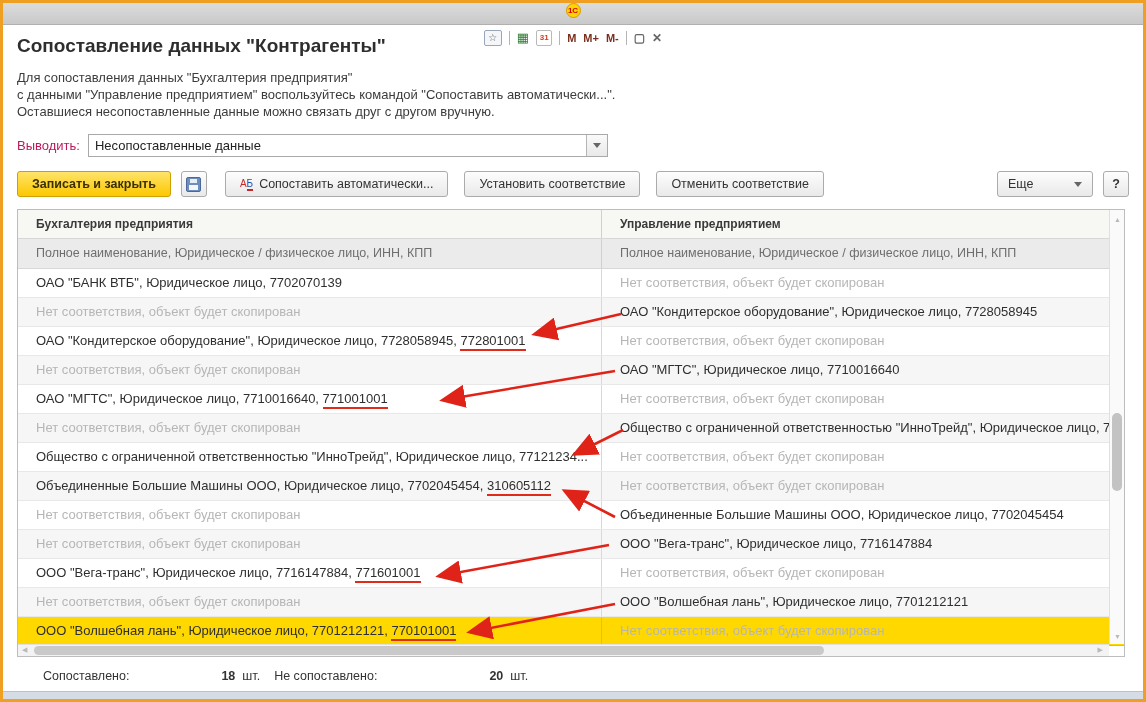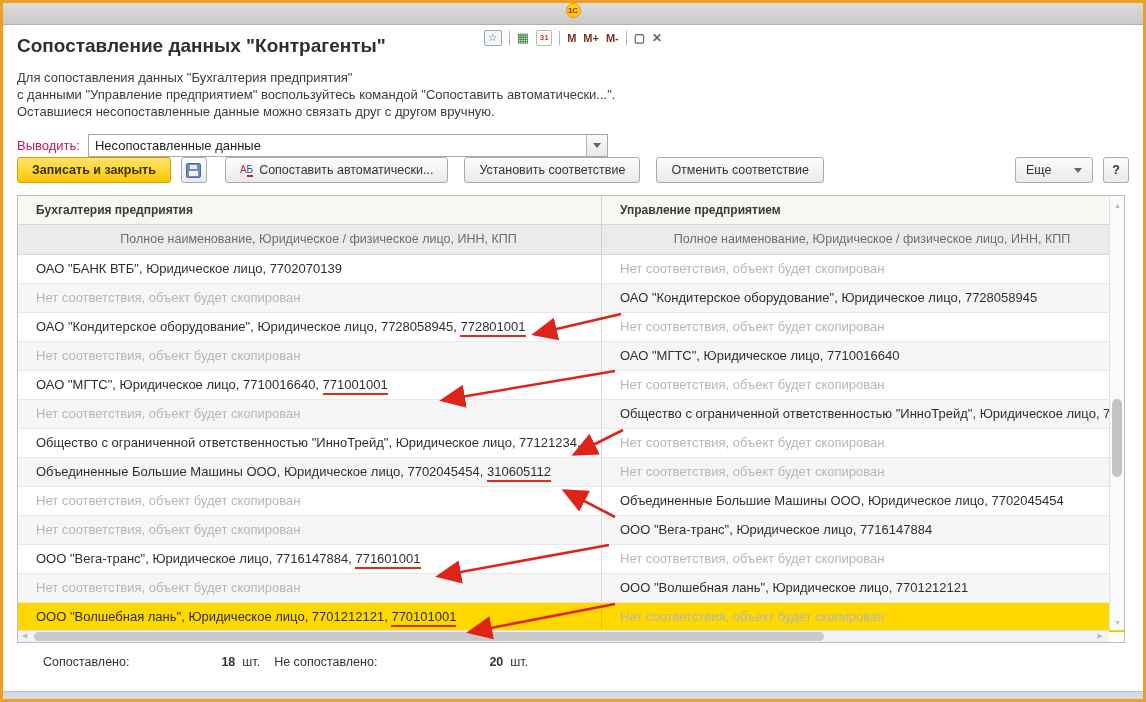--- a/index.html
+++ b/index.html
@@ -42,45 +42,45 @@
   .filter-row { margin-top:14px; display:flex; align-items:center; }
   .filter-label { font-size:13px; color:#be185d; margin-right:8px; }
   .combo { display:flex; width:520px; height:23px; border:1px solid #a9a9a9; background:#fff; }
   .combo-value { flex:1; font-size:13px; color:#222; line-height:21px; padding-left:6px;
     white-space:nowrap; overflow:hidden; }
   .combo-btn { width:21px; border-left:1px solid #b5b5b5; background:linear-gradient(#fafafa,#e9e9e9);
     display:flex; align-items:center; justify-content:center; cursor:pointer; }
   .caret-down { width:0; height:0; border-left:4px solid transparent; border-right:4px solid transparent;
     border-top:5px solid #666; }
   
-  .toolbar { display:flex; align-items:flex-start; height:26px; }
+  .toolbar { margin-top:14px; display:flex; align-items:flex-start; height:26px; }
   .btn {
     height:26px; border:1px solid #ababab; border-radius:3px;
     background:linear-gradient(#fdfdfd,#e9e9e9); font-size:12.5px; color:#333;
     padding:0 14px; line-height:24px; cursor:pointer; white-space:nowrap;
     display:inline-flex; align-items:center; gap:6px;
   }
   .btn-primary {
     background:linear-gradient(#ffe36a,#fcc800); border-color:#cfa100;
     font-weight:bold; color:#3b3000; margin-right:10px;
   }
   .btn-icononly { width:26px; padding:0; justify-content:center; margin-right:18px; }
   .btn-auto { margin-right:16px; }
   .btn-set { margin-right:16px; }
-  .btn-more { margin-left:auto; width:78px; justify-content:space-between; padding:4px 10px; }
+  .btn-more { margin-left:auto; width:96px; justify-content:space-between; padding:4px 10px; }
   .btn-help { width:26px; padding:0; justify-content:center; margin-left:10px; font-weight:bold; }
   .icon-ab { font-size:10px; font-weight:normal; letter-spacing:0; }
   .icon-ab .a { color:#c62828; } .icon-ab .b { color:#1a56ad; border-bottom:2px solid #c62828; }
   
   .grid { position:relative; margin-top:12px; width:1108px; height:448px;
     border:1px solid #bdbdbd; background:#fff; overflow:hidden; }
   .ghead { display:flex; height:29px; background:#f7f7f4; border-bottom:1px solid #d7d7d7; }
   .ghead .hcell { font-size:12px; font-weight:bold; color:#3a3a3a; line-height:28px; }
   .gsub { display:flex; height:30px; background:#ebebeb; border-bottom:1px solid #d7d7d7; }
-  .gsub .hcell { font-size:12.5px; color:#6e6e6e; line-height:29px;text-align:center; }
+  .gsub .hcell { font-size:12.5px; color:#6e6e6e; line-height:29px; }
   .hcell { padding-left:18px; white-space:nowrap; overflow:hidden; }
   .hcell.left { width:583px; flex:0 0 auto; }
   .hcell.right { flex:1 1 auto; border-left:1px solid #d0d0d0; }
   .tbody { position:relative; }
   .trow { display:flex; height:29px; border-bottom:1px solid #e8e8e8; background:#fff; }
   .trow.alt { background:#f6f6f6; }
   .trow.selected { background:#ffd800; border-bottom:1px solid #e6c300; }
   .tcell { font-size:13px; color:#2f2f2f; line-height:28px; padding-left:18px;
     white-space:nowrap; overflow:hidden; }
   .tcell.left { width:583px; flex:0 0 auto; }

